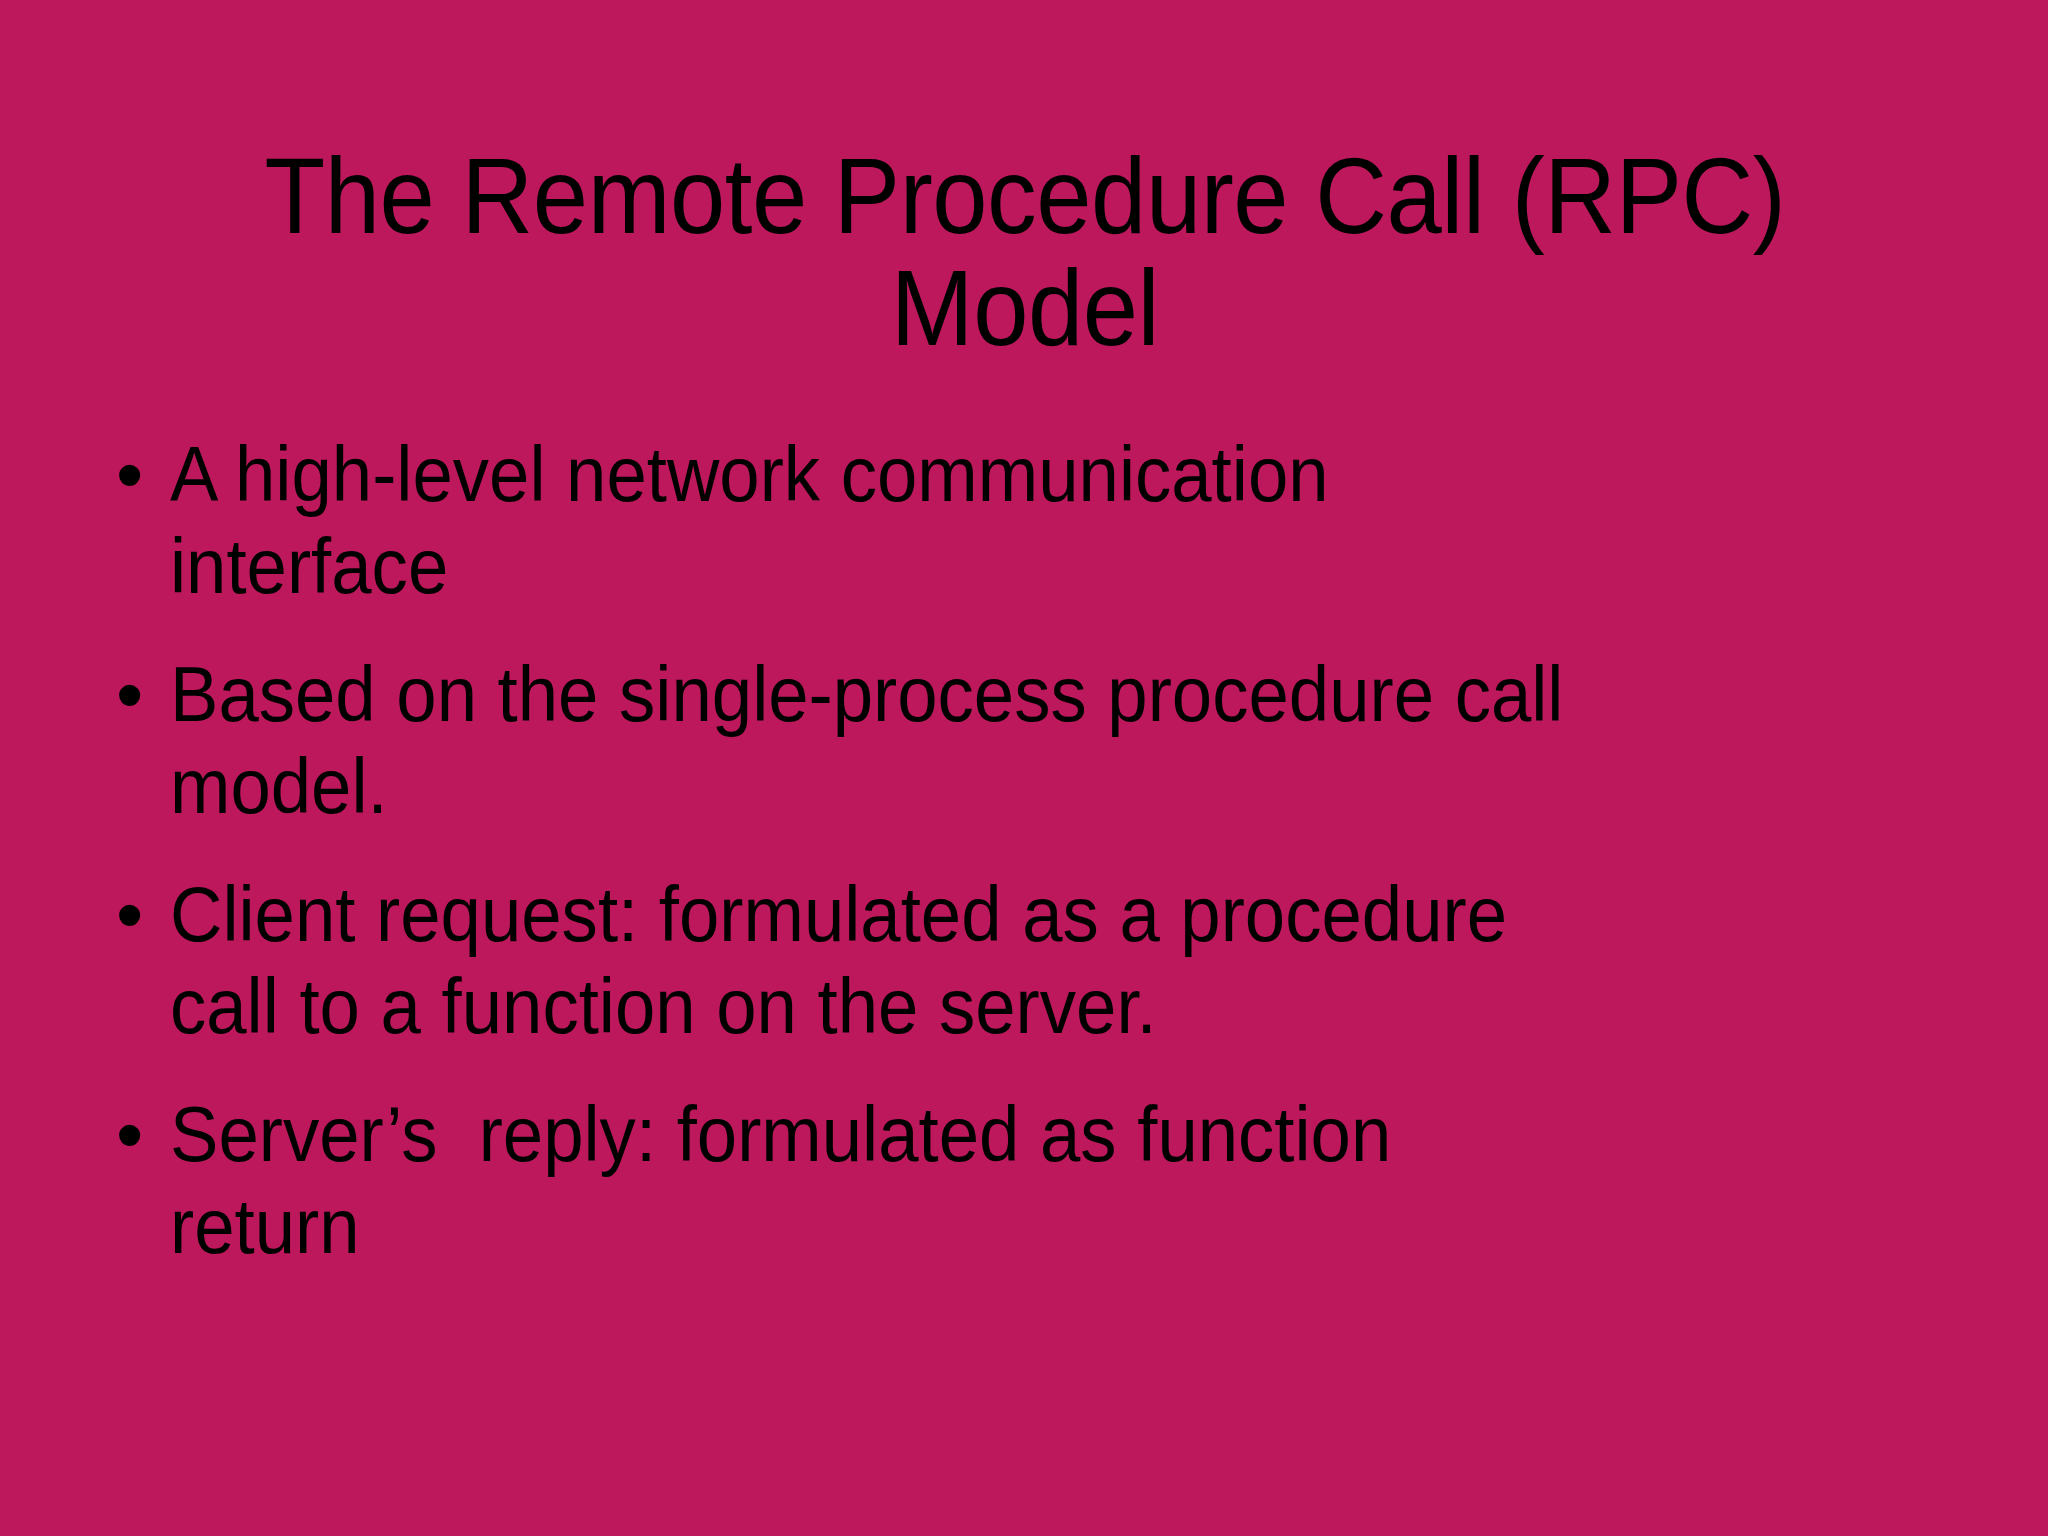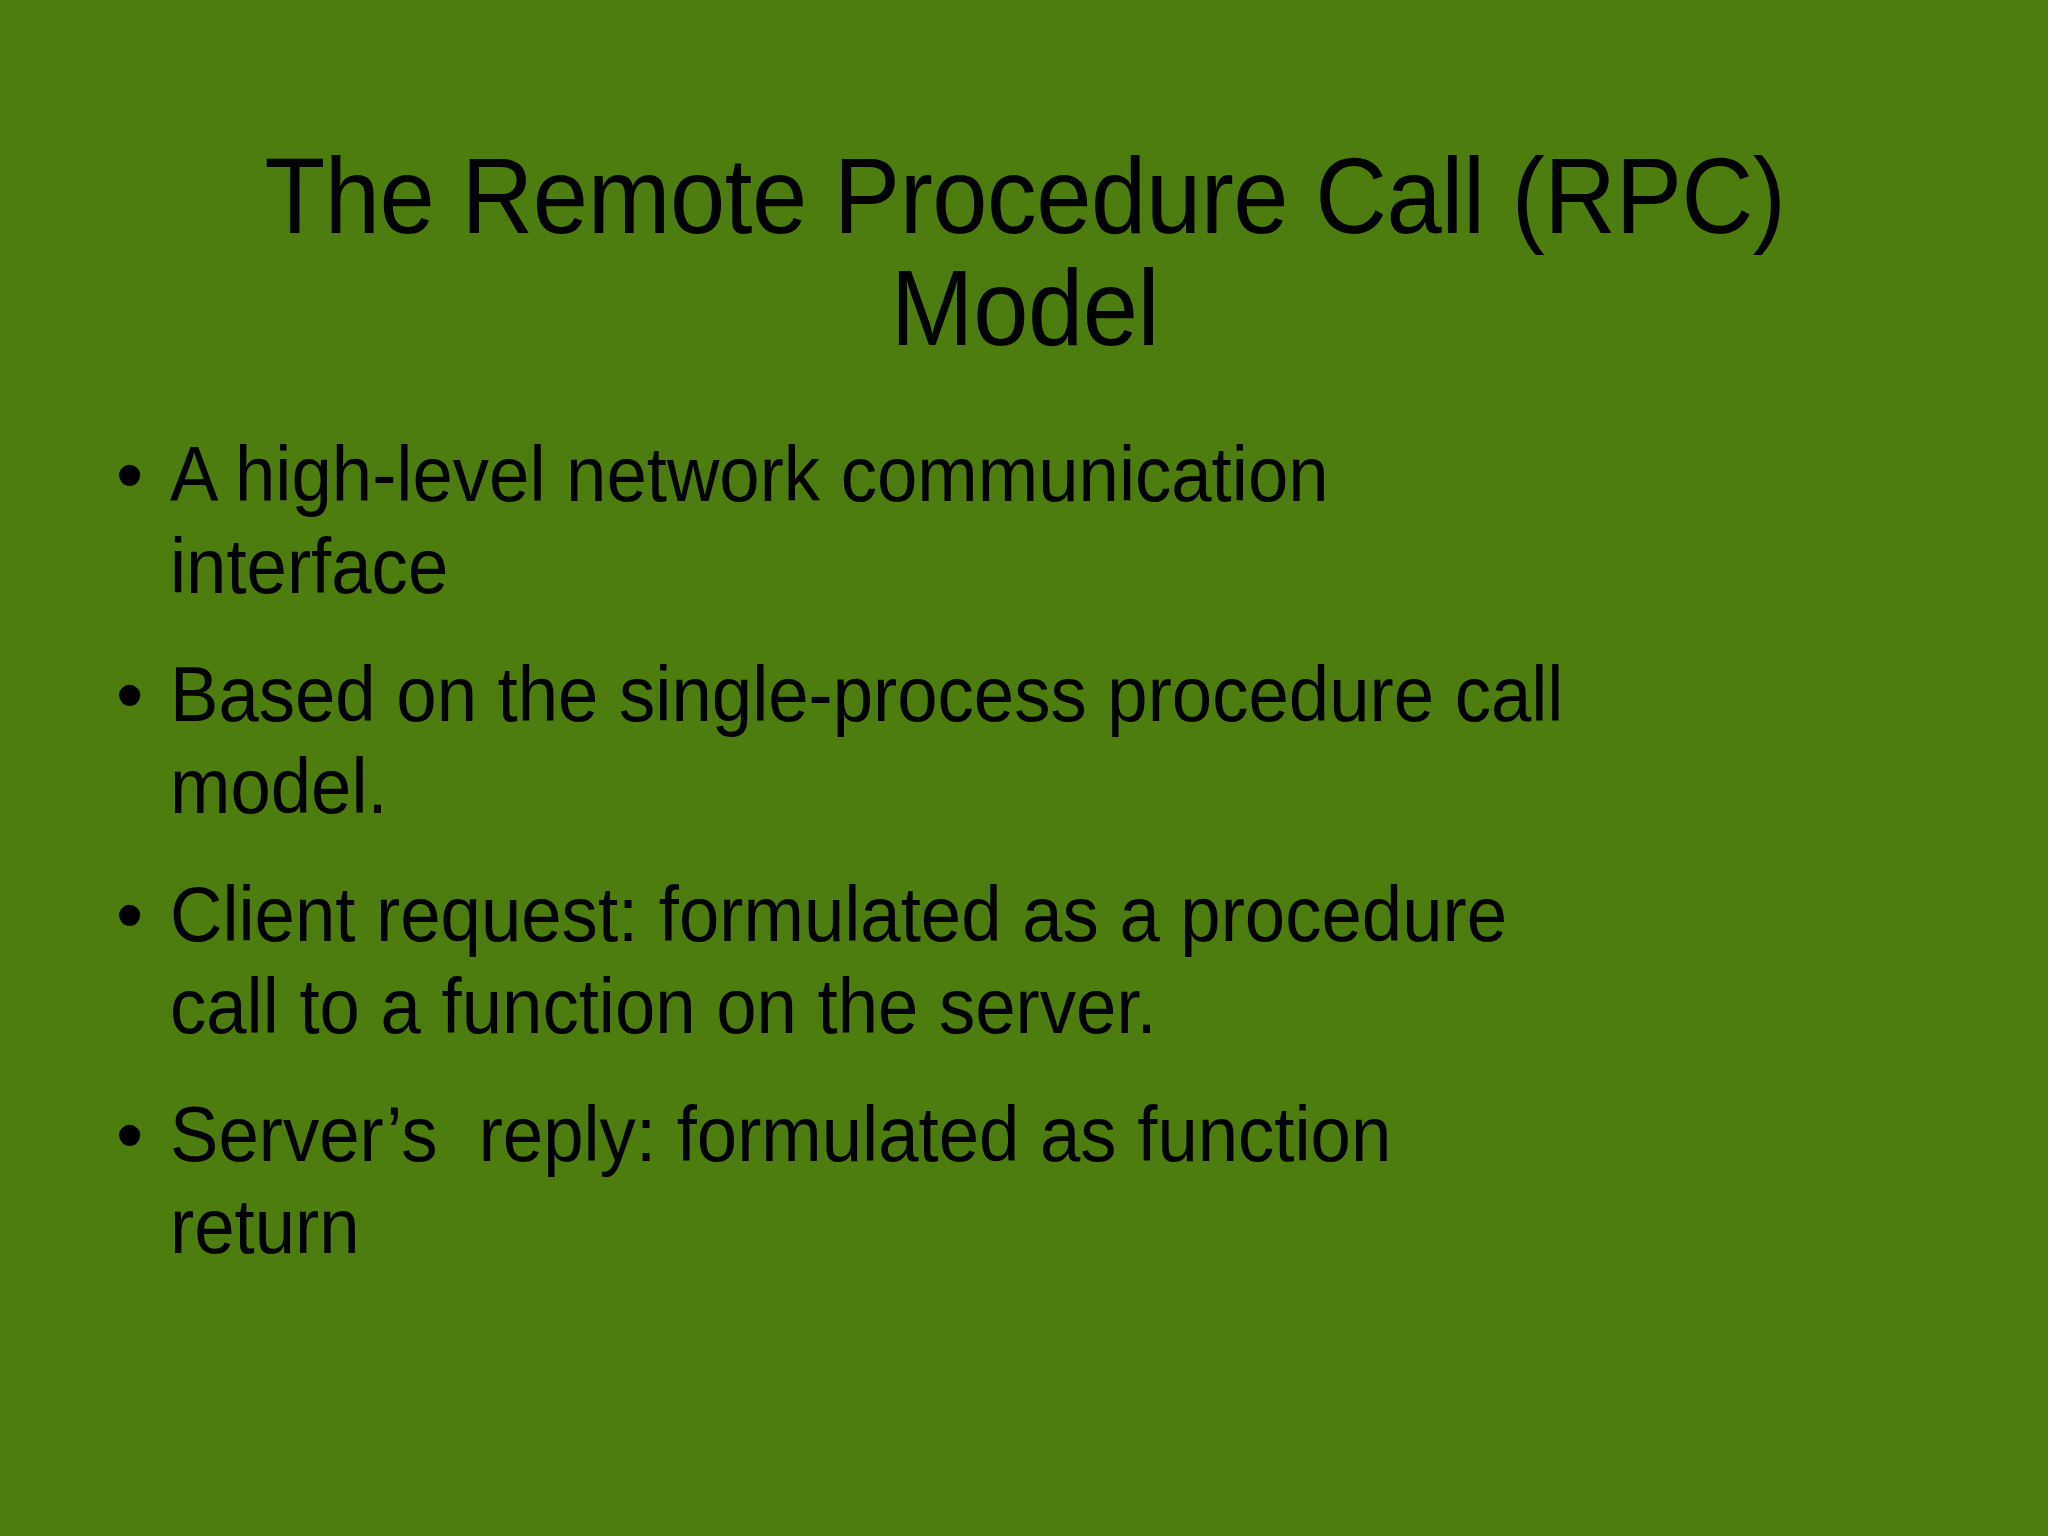--- a/index.html
+++ b/index.html
@@ -13,21 +13,21 @@
     overflow: hidden;
     font-family: "Liberation Sans", "DejaVu Sans", sans-serif;
     color: #000000;
     -webkit-font-smoothing: antialiased;
   }
 
   #slide {
     position: relative;
     width: 2048px;
     height: 1536px;
-    background: #4d7c0f;
+    background: #be185d;
     box-sizing: border-box;
   }
 
   
   #slide-title {
     position: absolute;
     left: 130px;
     top: 68px;
     width: 1790px;
     text-align: center;

